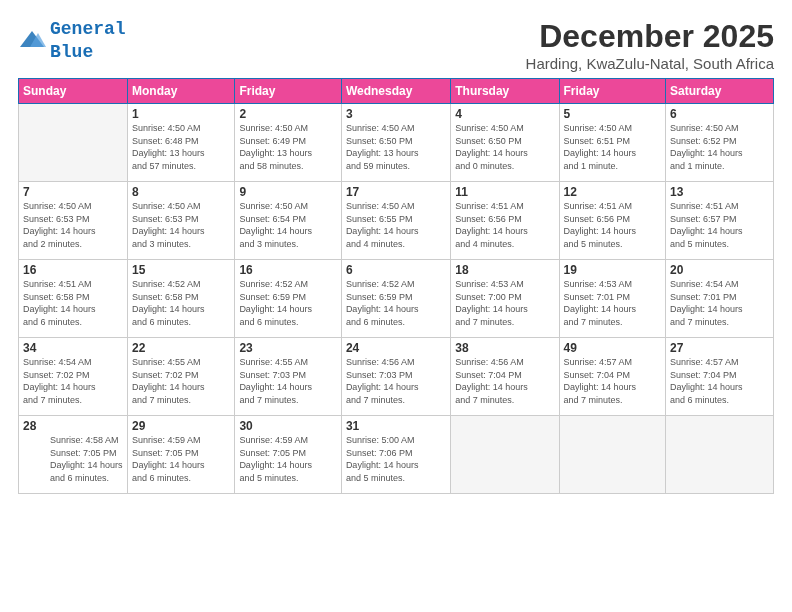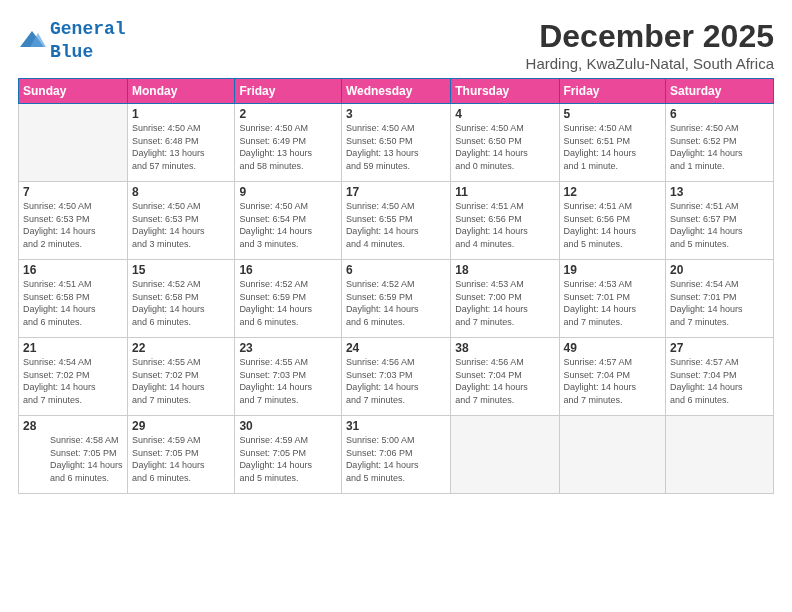--- a/index.html
+++ b/index.html
@@ -266,21 +266,21 @@
           <td>
             <div class="day-num">20</div>
             <div class="day-info" style="white-space: pre-line;">Sunrise: 4:54 AM
 Sunset: 7:01 PM
 Daylight: 14 hours
 and 7 minutes.</div>
           </td>
         </tr>
         <tr>
           <td>
-            <div class="day-num">21</div>
+            <div class="day-num">34</div>
             <div class="day-info" style="white-space: pre-line;">Sunrise: 4:54 AM
 Sunset: 7:02 PM
 Daylight: 14 hours
 and 7 minutes.</div>
           </td>
           <td>
             <div class="day-num">22</div>
             <div class="day-info" style="white-space: pre-line;">Sunrise: 4:55 AM
 Sunset: 7:02 PM
 Daylight: 14 hours

